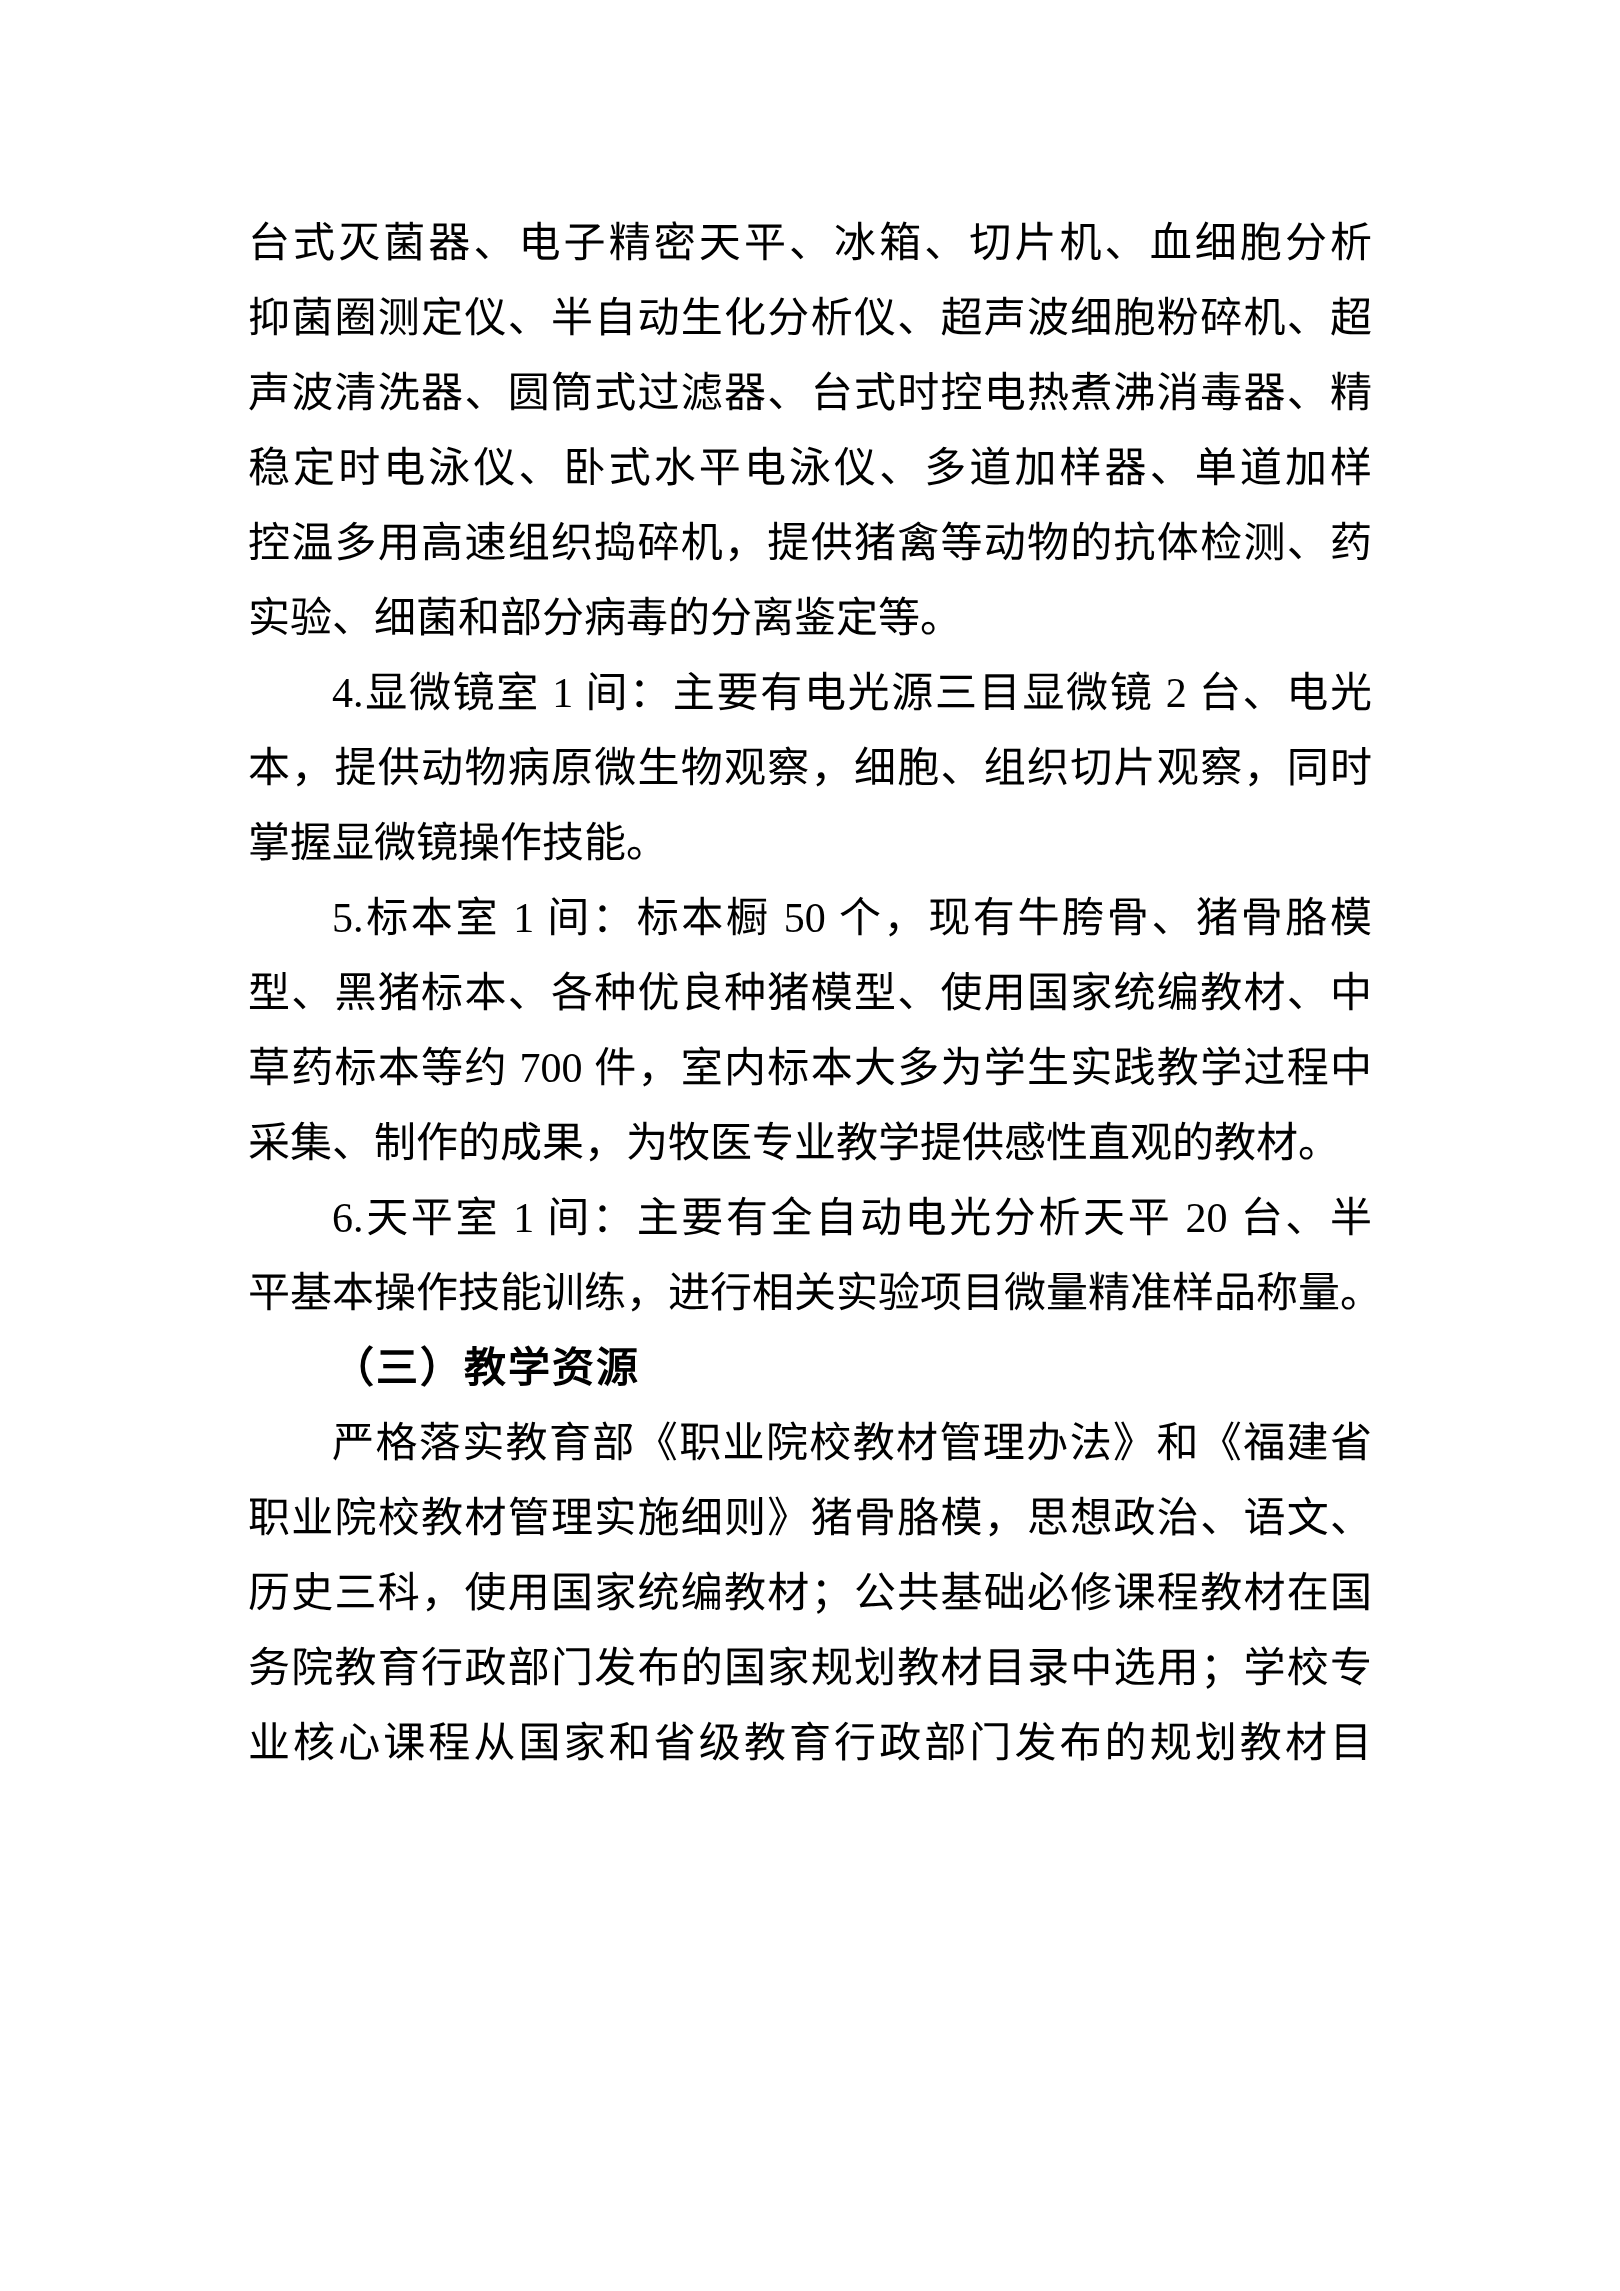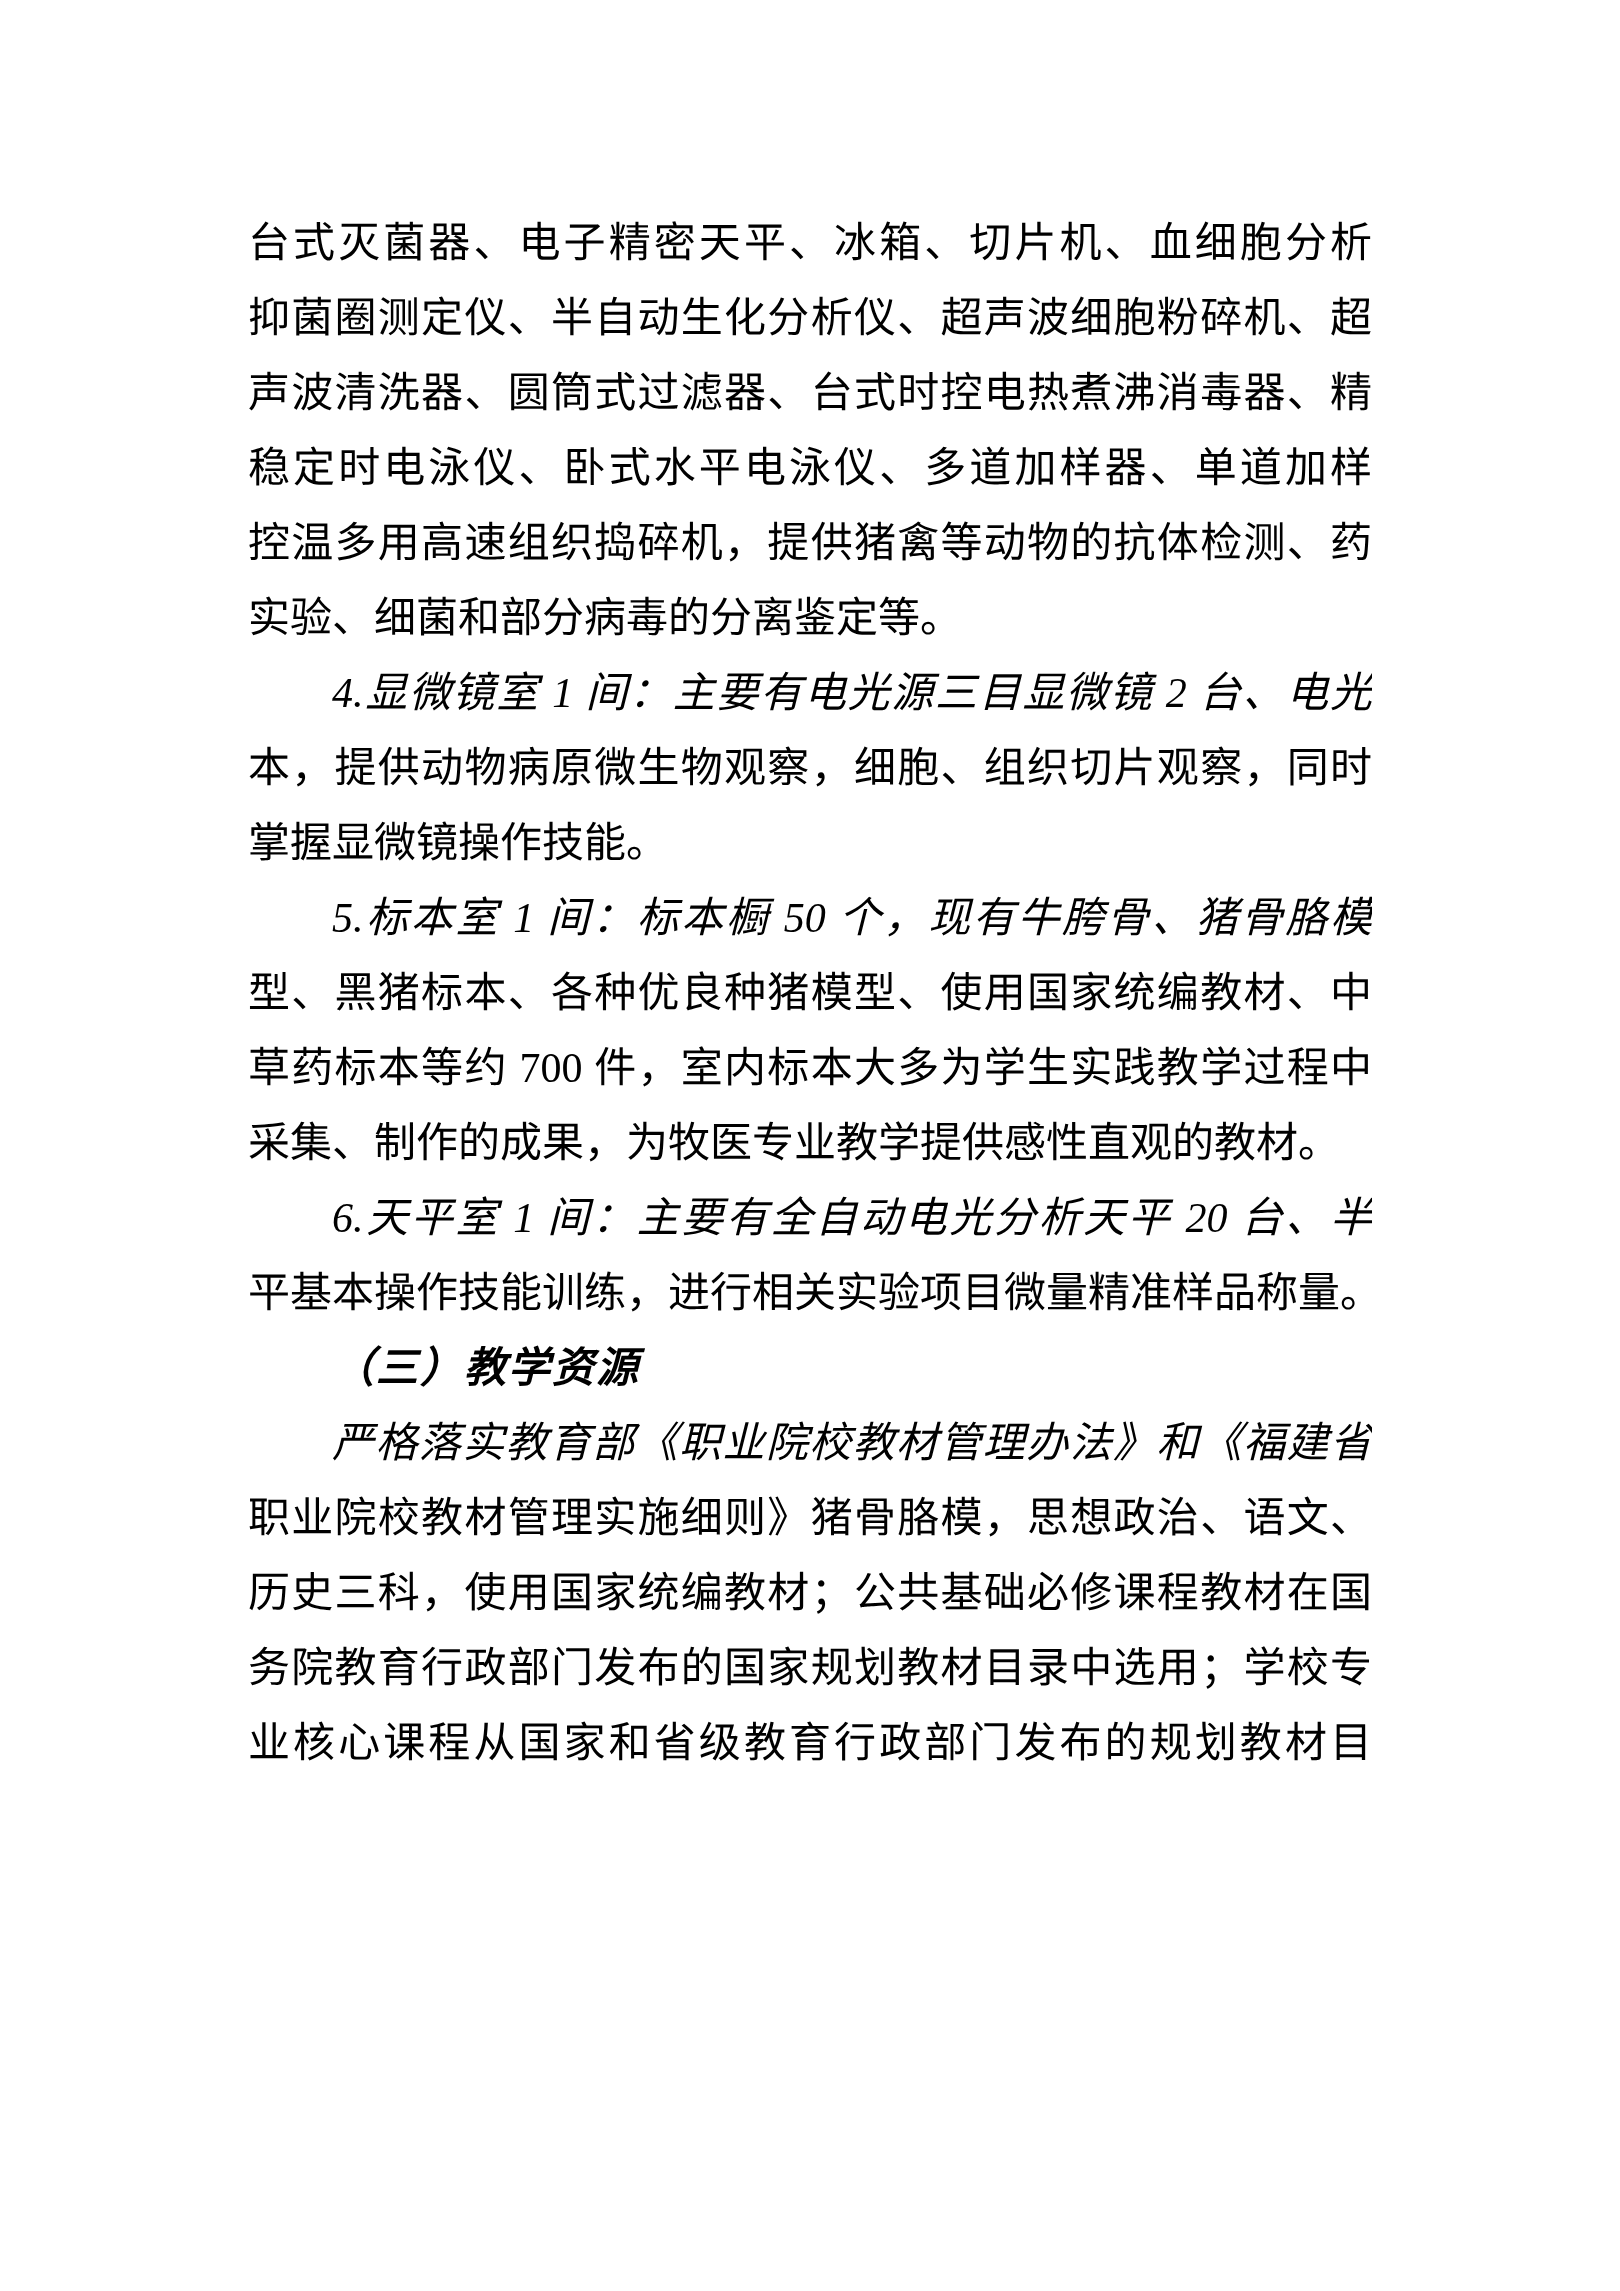--- a/index.html
+++ b/index.html
@@ -39,21 +39,20 @@
     -moz-text-align-last: justify;
     white-space: normal;
     overflow: hidden;
   }
   .line.short {
     text-align: center;
     text-align-last: left;
   }
   .line.indent {
     padding-left: 84px;
-    font-style: italic;
   }
   .line.heading {
     font-weight: 600;
     letter-spacing: 2px;
   }
 </style>
 </head>
 <body>
 
 <div class="page">

